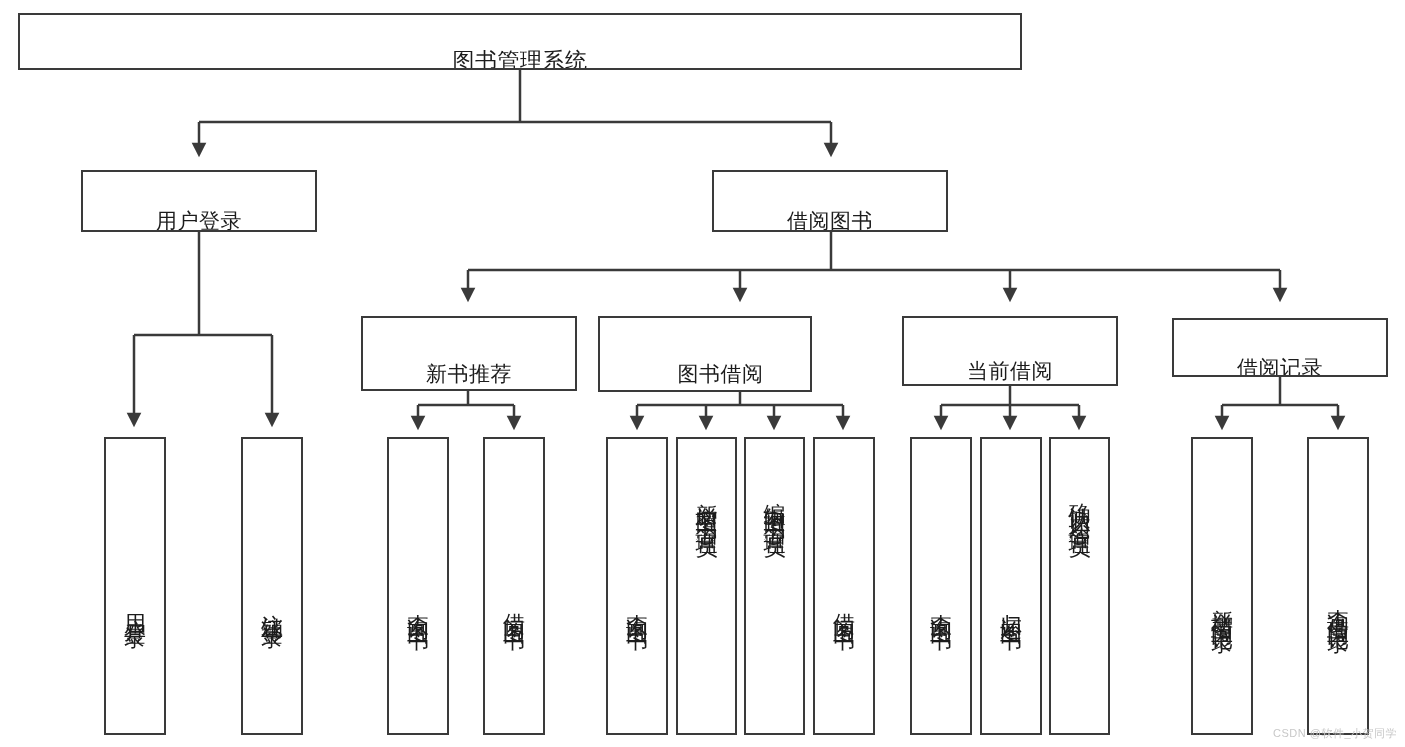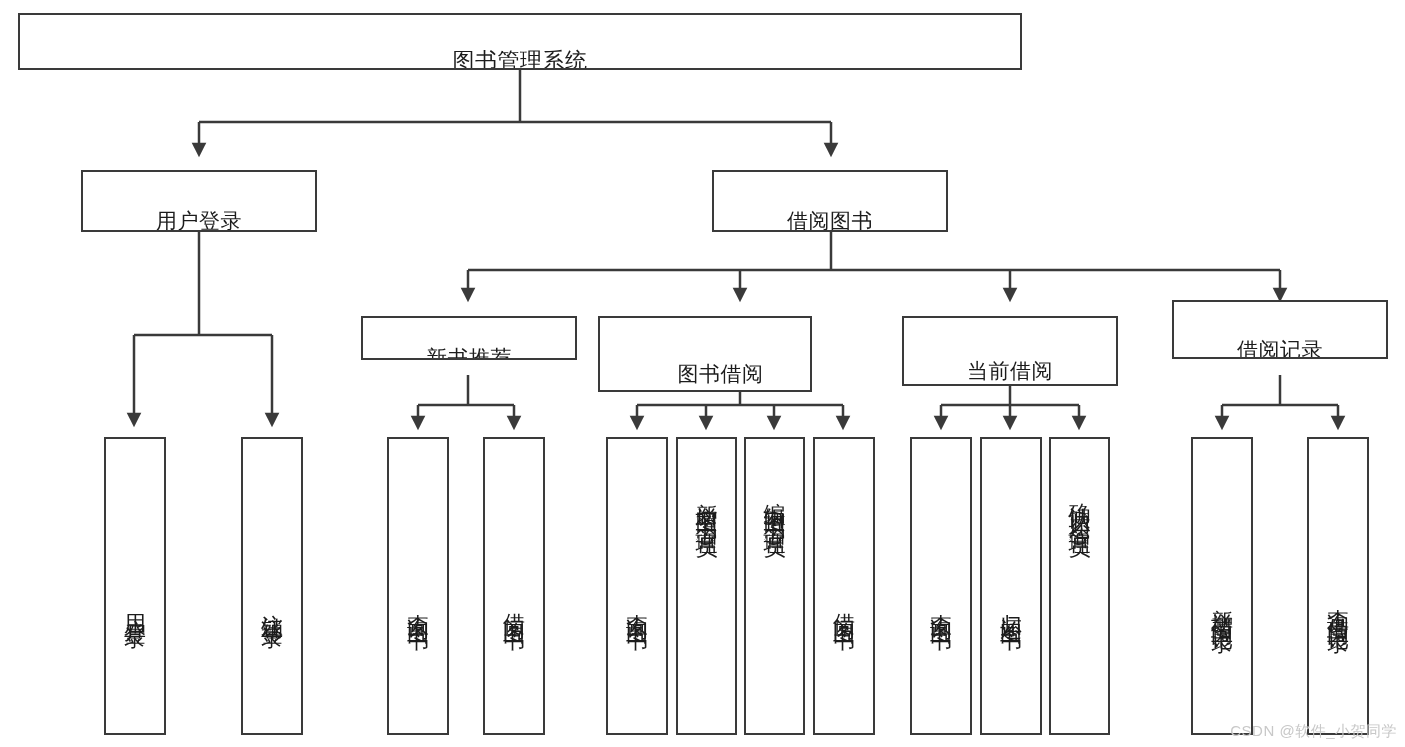--- a/index.html
+++ b/index.html
@@ -66,21 +66,21 @@
     line-height: 1;
   }
   .vert.centered {
     align-items: center;
     padding-top: 0;
   }
   .watermark {
     position: absolute;
     right: 8px;
     bottom: 6px;
-    font-size: 15px;
+    font-size: 11px;
     color: #c8c8c8;
     letter-spacing: 0.5px;
     white-space: nowrap;
     user-select: none;
   }
 </style>
 </head>
 <body>
 
 <div id="diagram-root">
@@ -140,30 +140,30 @@
     <span class="node-label">图书管理系统</span>
   </div>
 
   <div class="node-box horiz" style="left:81px; top:170px; width:236px; height:62px;">
     <span class="node-label">用户登录</span>
   </div>
   <div class="node-box horiz" style="left:712px; top:170px; width:236px; height:62px;">
     <span class="node-label">借阅图书</span>
   </div>
 
-  <div class="node-box horiz" style="left:361px; top:316px; width:216px; height:44px;">
+  <div class="node-box horiz" style="left:361px; top:316px; width:216px; height:75px;">
     <span class="node-label">新书推荐</span>
   </div>
   <div class="node-box horiz" style="left:598px; top:316px; width:214px; height:76px;padding-left:31px;">
     <span class="node-label">图书借阅</span>
   </div>
   <div class="node-box horiz" style="left:902px; top:316px; width:216px; height:70px;">
     <span class="node-label">当前借阅</span>
   </div>
-  <div class="node-box horiz" style="left:1172px; top:300px; width:216px; height:59px;">
+  <div class="node-box horiz" style="left:1172px; top:318px; width:216px; height:59px;">
     <span class="node-label">借阅记录</span>
   </div>
 
   <div class="node-box vert centered" style="left:104px; top:437px; width:62px; height:298px;">
     <span class="node-label">用户登录</span>
   </div>
   <div class="node-box vert centered" style="left:241px; top:437px; width:62px; height:298px;">
     <span class="node-label">注销登录</span>
   </div>
 

